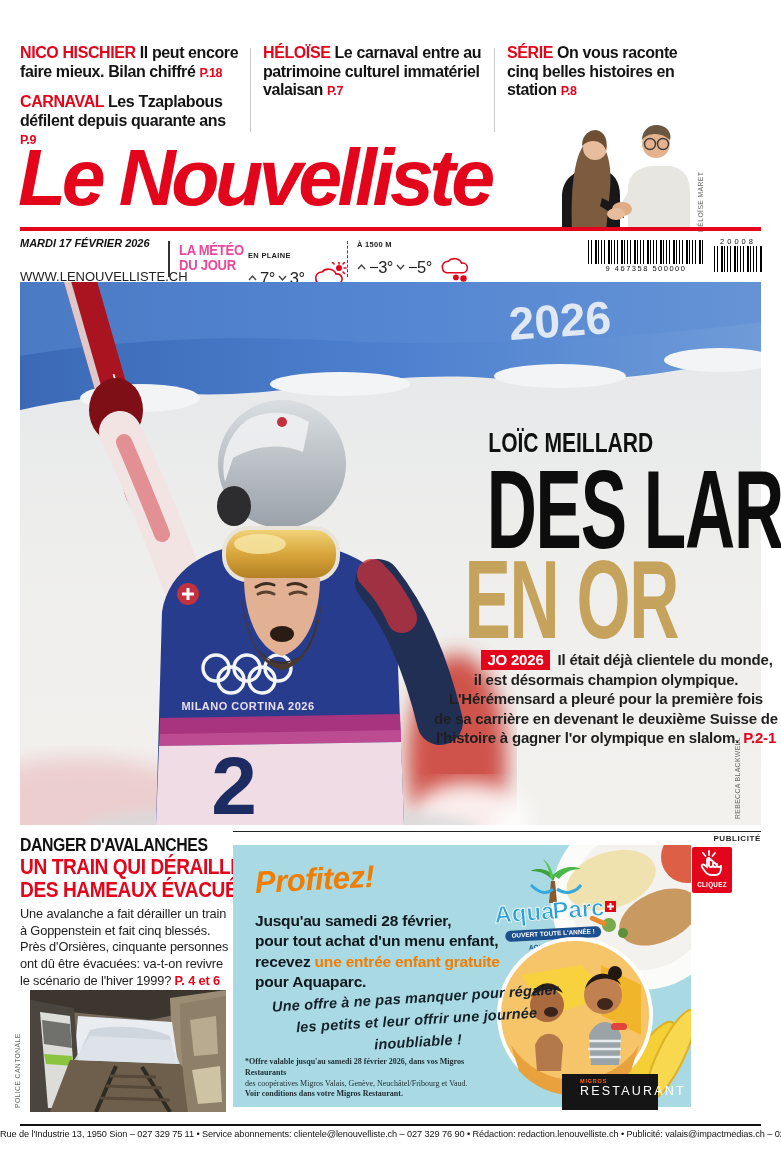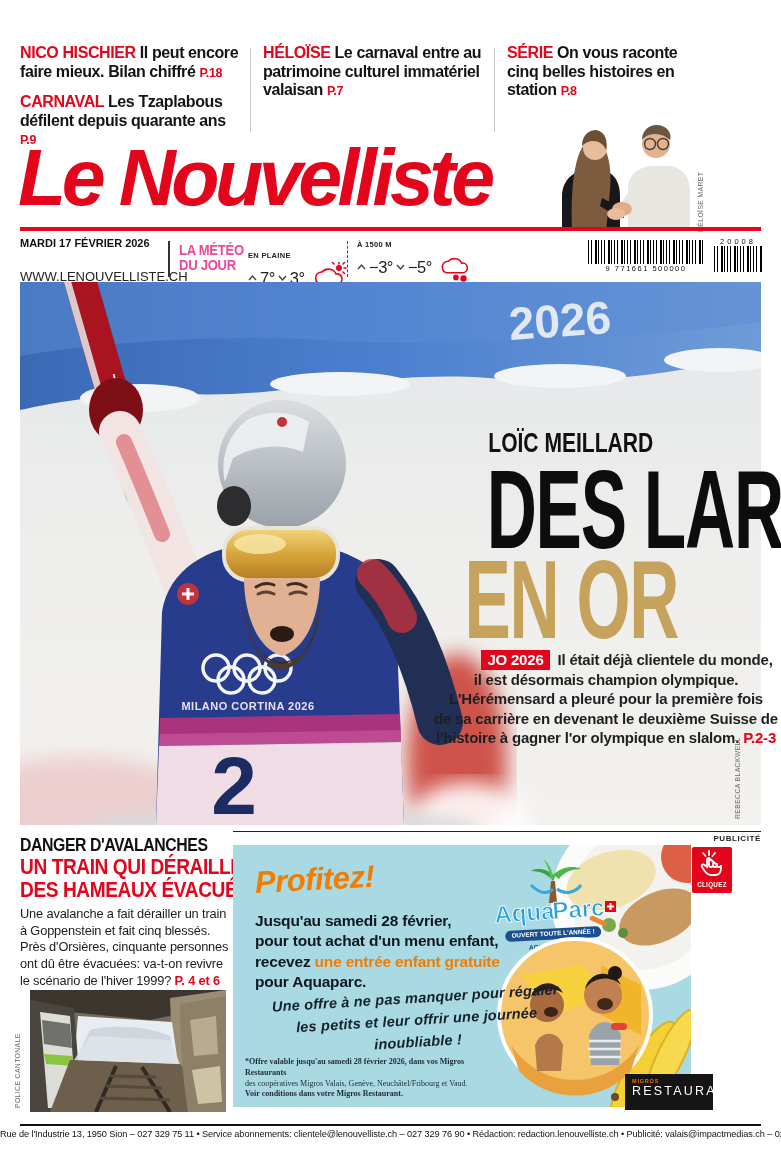--- a/index.html
+++ b/index.html
@@ -11,21 +11,21 @@
   .cxc{display:inline-block;transform-origin:50% 50%;}
   
   .teaser{margin:0 0 12px 0;font-size:16px;font-weight:700;line-height:1.16;letter-spacing:-0.4px;color:#141414;}
   .kick{color:#e3051b;}
   .pref{color:#e3051b;font-size:12.5px;}
   .vdiv{width:1px;background:#c9c9c9;}
   
   .logo{font-size:79px;font-weight:700;font-style:italic;color:#e3051b;letter-spacing:-4.5px;white-space:nowrap;}
   .vcred{writing-mode:vertical-rl;transform:rotate(180deg);font-size:6.8px;color:#6a6a6a;letter-spacing:.4px;}
   
-  .ib-big{font-size:11px;font-weight:700;color:#111;}
+  .ib-big{font-size:11px;font-weight:700;color:#111;font-style:italic;}
   .ib-sm{font-size:13px;color:#222;line-height:1.22;margin-top:20px;}
   .meteo{color:#ec4899;font-weight:700;font-size:14.5px;line-height:1.0;letter-spacing:-0.3px;}
   .wlab{font-size:7.5px;font-weight:700;color:#222;letter-spacing:.3px;}
   .temp{font-size:16.5px;color:#222;font-weight:400;letter-spacing:-0.5px;}
   .bc{background:repeating-linear-gradient(90deg,#000 0 1px,#fff 1px 3px,#000 3px 4px,#fff 4px 7px,#000 7px 9px,#fff 9px 10px,#000 10px 11px,#fff 11px 13px);}
   .bcnum{font-size:7.5px;color:#111;letter-spacing:1.5px;white-space:nowrap;}
   
   .hero-kicker{font-size:27px;font-weight:700;color:#101010;white-space:nowrap;}
   .hl1{font-size:112px;font-weight:700;color:#0d0d0d;white-space:nowrap;letter-spacing:-2px;line-height:1;}
   .hl2{font-size:112px;font-weight:700;color:#c6a35c;white-space:nowrap;letter-spacing:-2px;line-height:1;}
@@ -146,21 +146,21 @@
         <g stroke="#e3051b" fill="none" stroke-width="1.6">
           <path d="M8,18 a6,6 0 0 1 6,-8 a8,7 0 0 1 14,2 a5,5 0 0 1 2,10 l-18,0 a5,5 0 0 1 -4,-4 z"></path>
           <circle cx="22" cy="27" r="3" fill="#e3051b" stroke="none"></circle>
           <circle cx="30" cy="28" r="3.4" fill="#e3051b" stroke="none"></circle>
         </g>
       </svg>
     </div>
   </div>
 
   <div class="abs bc" style="left:588px;top:240px;width:116px;height:24px;"></div>
-  <div class="abs bcnum" style="left:588px;top:264px;width:116px;text-align:center;">9 771661 500000</div>
+  <div class="abs bcnum" style="left:588px;top:264px;width:116px;text-align:center;">9 467358 500000</div>
   <div class="abs bcnum" style="left:714px;top:237px;width:48px;text-align:center;letter-spacing:3px;">20008</div>
   <div class="abs bc" style="left:714px;top:246px;width:48px;height:26px;"></div>
 
   <div class="abs" style="left:20px;top:282px;width:741px;height:543px;">
     <svg width="741" height="543" viewBox="0 0 741 543">
       <defs>
         <linearGradient id="snow" x1="0" y1="0" x2="0" y2="1">
           <stop offset="0" stop-color="#e3e6e9"></stop>
             <stop offset=".5" stop-color="#eeeeec"></stop>
             <stop offset="1" stop-color="#f3f1ee"></stop>
@@ -252,21 +252,21 @@
     </svg>
     
     <div class="abs hero-kicker" style="left:331px;top:146px;width:440px;text-align:center;"><span class="cxc" style="transform:scaleX(.78)">LOÏC MEILLARD</span></div>
     <div class="abs hl1" style="left:331px;top:172px;width:440px;text-align:center;"><span class="cxc" style="transform:scaleX(.62)">DES LARMES</span></div>
     <div class="abs hl2" style="left:331px;top:262px;width:440px;text-align:center;"><span class="cxc" style="transform:scaleX(.62)">EN OR</span></div>
     <div class="abs lede" style="left:400px;top:368px;width:372px;">
       <div><span class="badge">JO 2026</span>&nbsp; <span>Il était déjà clientele du monde,</span></div>
       <div>il est désormais champion olympique.</div>
       <div>L'Hérémensard a pleuré pour la première fois</div>
       <div>de sa carrière en devenant le deuxième Suisse de</div>
-      <div><span>l'histoire à gagner l'or olympique en slalom.</span> <span class="pref2">P.2-3</span></div>
+      <div><span>l'histoire à gagner l'or olympique en slalom.</span> <span class="pref2">P.2-1</span></div>
     </div>
     <div class="vcred abs" style="left:714px;top:455px;height:82px;">REBECCA BLACKWELL</div>
   </div>
 
   <div class="abs av-k" style="left:20px;top:835px;"><span class="cx" style="transform:scaleX(.88)">DANGER D'AVALANCHES</span></div>
   <div class="abs av-h" style="left:20px;top:855px;">
     <span class="cx" style="transform:scaleX(.85)"><span>UN TRAIN QUI DÉRAILLE,</span><br><span>DES HAMEAUX ÉVACUÉS</span></span>
   </div>
   <div class="abs av-b" style="left:20px;top:906px;width:212px;"><span>Une avalanche a fait dérailler un train à Goppenstein et fait cinq blessés. Près d'Orsières, cinquante personnes ont dû être évacuées: va-t-on revivre le scénario de l'hiver 1999?</span> <span class="av-p">P. 4 et 6</span></div>
   <div class="vcred abs" style="left:14px;top:1008px;height:100px;">POLICE CANTONALE</div>
@@ -377,21 +377,21 @@
   <div class="abs cliquez" style="left:692px;top:847px;width:40px;height:46px;">
     <svg width="26" height="28" viewBox="0 0 26 28" style="margin-top:2px;">
       <g stroke="#ffffff" fill="none" stroke-width="1.8" stroke-linecap="round">
         <path d="M10,2 v4 M4,4 l2.5,3 M16,4 l-2.5,3"></path>
         <path d="M10,10 v6 a2,2 0 0 0 4,0 v-2 m0,2 a2,2 0 0 0 4,0 v-1 m0,1 a2,2 0 0 0 4,0 v3 c0,4 -2,7 -6,7 h-4 c-3,0 -5,-2 -7,-5 l-2,-3 c-1,-1.5 .5,-3.5 2.5,-2 l2.5,2 v-7 a2,2 0 0 1 2,-2 z" fill="none"></path>
       </g>
     </svg>
     <div class="lbl">CLIQUEZ</div>
   </div>
 
-  <div class="abs migros" style="left:625px;top:1074px;width:88px;height:36px;padding:4px 0 0 7px;">
+  <div class="abs migros" style="left:562px;top:1074px;width:96px;height:36px;padding:4px 0 0 18px;">
     <div class="m1">MIGROS</div>
     <div class="m2">RESTAURANT</div>
   </div>
 
   <div class="abs" style="left:20px;top:1124px;width:741px;height:1.5px;background:#111;"></div>
   <div class="abs foot" style="left:0;top:1129px;width:781px;">Rue de l'Industrie 13, 1950 Sion – 027 329 75 11   •   Service abonnements: clientele@lenouvelliste.ch – 027 329 76 90   •   Rédaction: redaction.lenouvelliste.ch   •   Publicité: valais@impactmedias.ch – 027 329 77 11</div>
 
 </div>
 
 </body></html>

